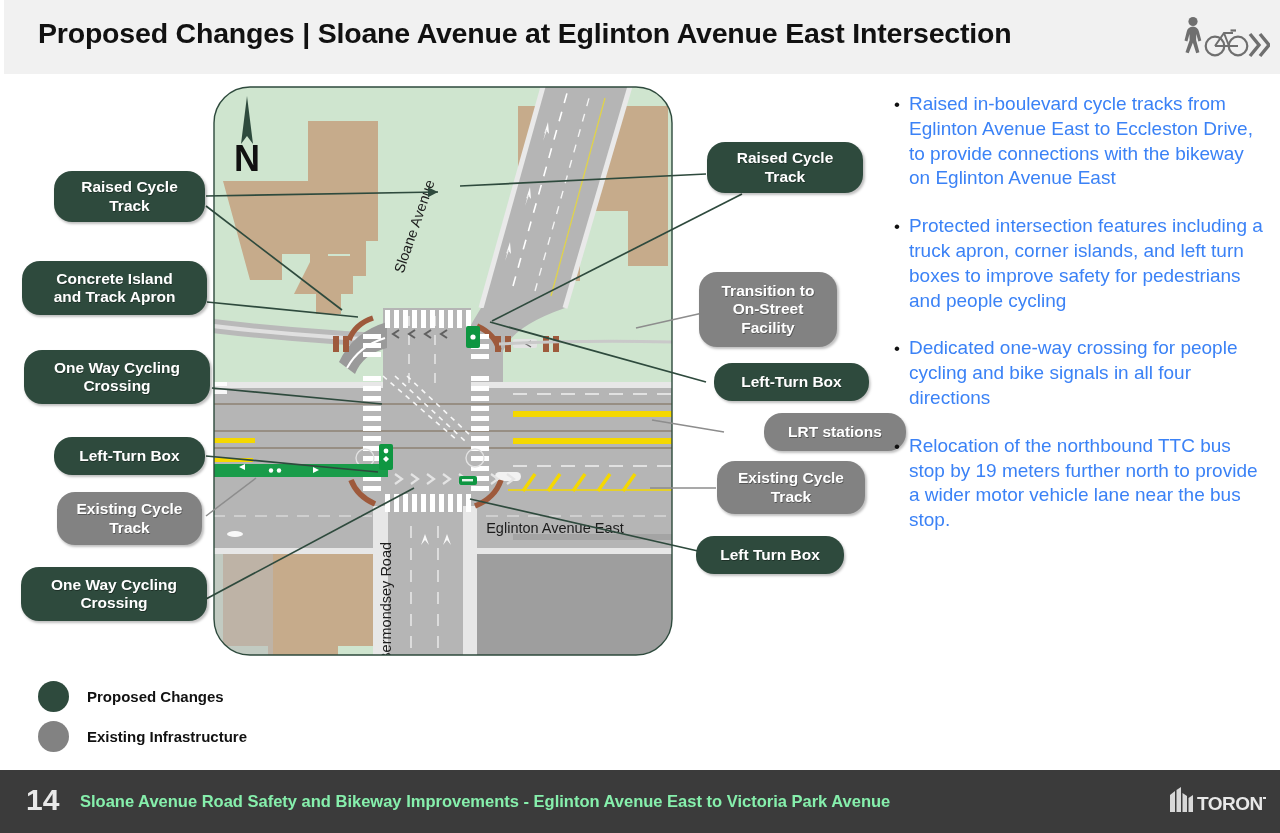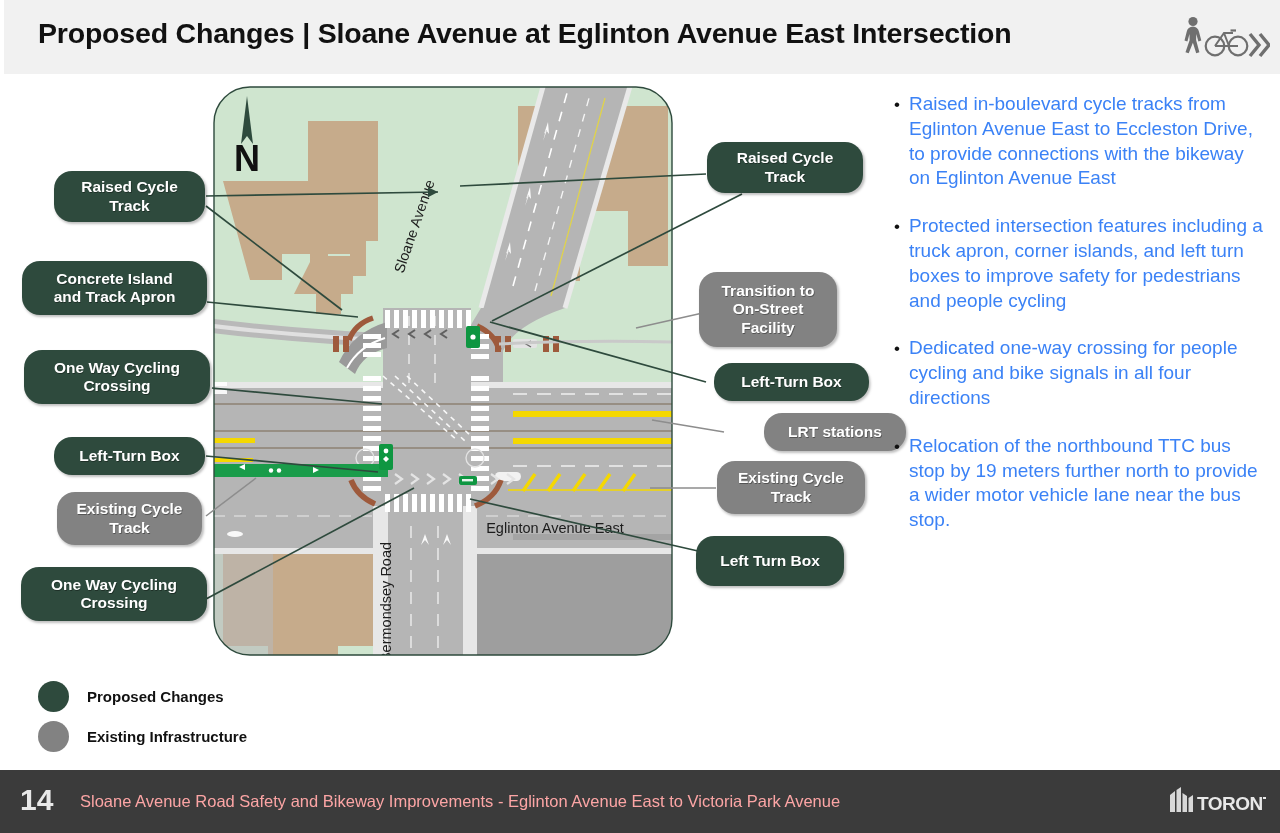--- a/index.html
+++ b/index.html
@@ -79,26 +79,26 @@
   .legend-swatch.green { background: #2e4a3d; }
   .legend-swatch.gray  { background: #828282; }
   .legend-label { font-size: 15px; font-weight: bold; color: #111; }
 
   
   .footer {
     position: absolute; left: 0; top: 770px; width: 1280px; height: 63px;
     background: #3b3b3b;
   }
   .footer-page {
-    position: absolute; left: 20px; top: 13px;
+    position: absolute; left: 26px; top: 13px;
     font-size: 30px; font-weight: bold; color: #e8e8e8;
   }
   .footer-text {
     position: absolute; left: 80px; top: 22px;
-    font-size: 16.5px; font-weight: normal; color: #fca5a5; white-space: nowrap; text-align: center;
+    font-size: 16.5px; font-weight: bold; color: #86efac; white-space: nowrap; text-align: center;
   }
   .footer-logo { position: absolute; right: 14px; top: 16px; width: 98px; height: 30px; }
 </style>
 </head>
 <body>
 
 <div class="header">
   <div class="header-title">Proposed Changes | Sloane Avenue at Eglinton Avenue East Intersection</div>
   <svg class="header-icon" viewBox="0 0 90 46">
 
@@ -456,21 +456,21 @@
 
 <div class="callout gray" style="left:724px; top:413px; width:142px; height:38px;margin-left:40px;">
   <span style="white-space:pre-line">LRT stations</span>
 </div>
 
 <div class="callout gray" style="left:717px; top:461px; width:148px; height:53px;">
   <span style="white-space:pre-line">Existing Cycle
 Track</span>
 </div>
 
-<div class="callout green" style="left:696px; top:536px; width:148px; height:50px;">
+<div class="callout green" style="left:696px; top:536px; width:148px; height:38px;">
   <span style="white-space:pre-line">Left Turn Box</span>
 </div>
 
 <div class="summary">
 
   <div class="bullet-row">
     <div class="bullet-dot">•</div>
     <div class="bullet-text">Raised in-boulevard cycle tracks from Eglinton Avenue East to Eccleston Drive, to provide connections with the bikeway on Eglinton Avenue East</div>
   </div>
 

